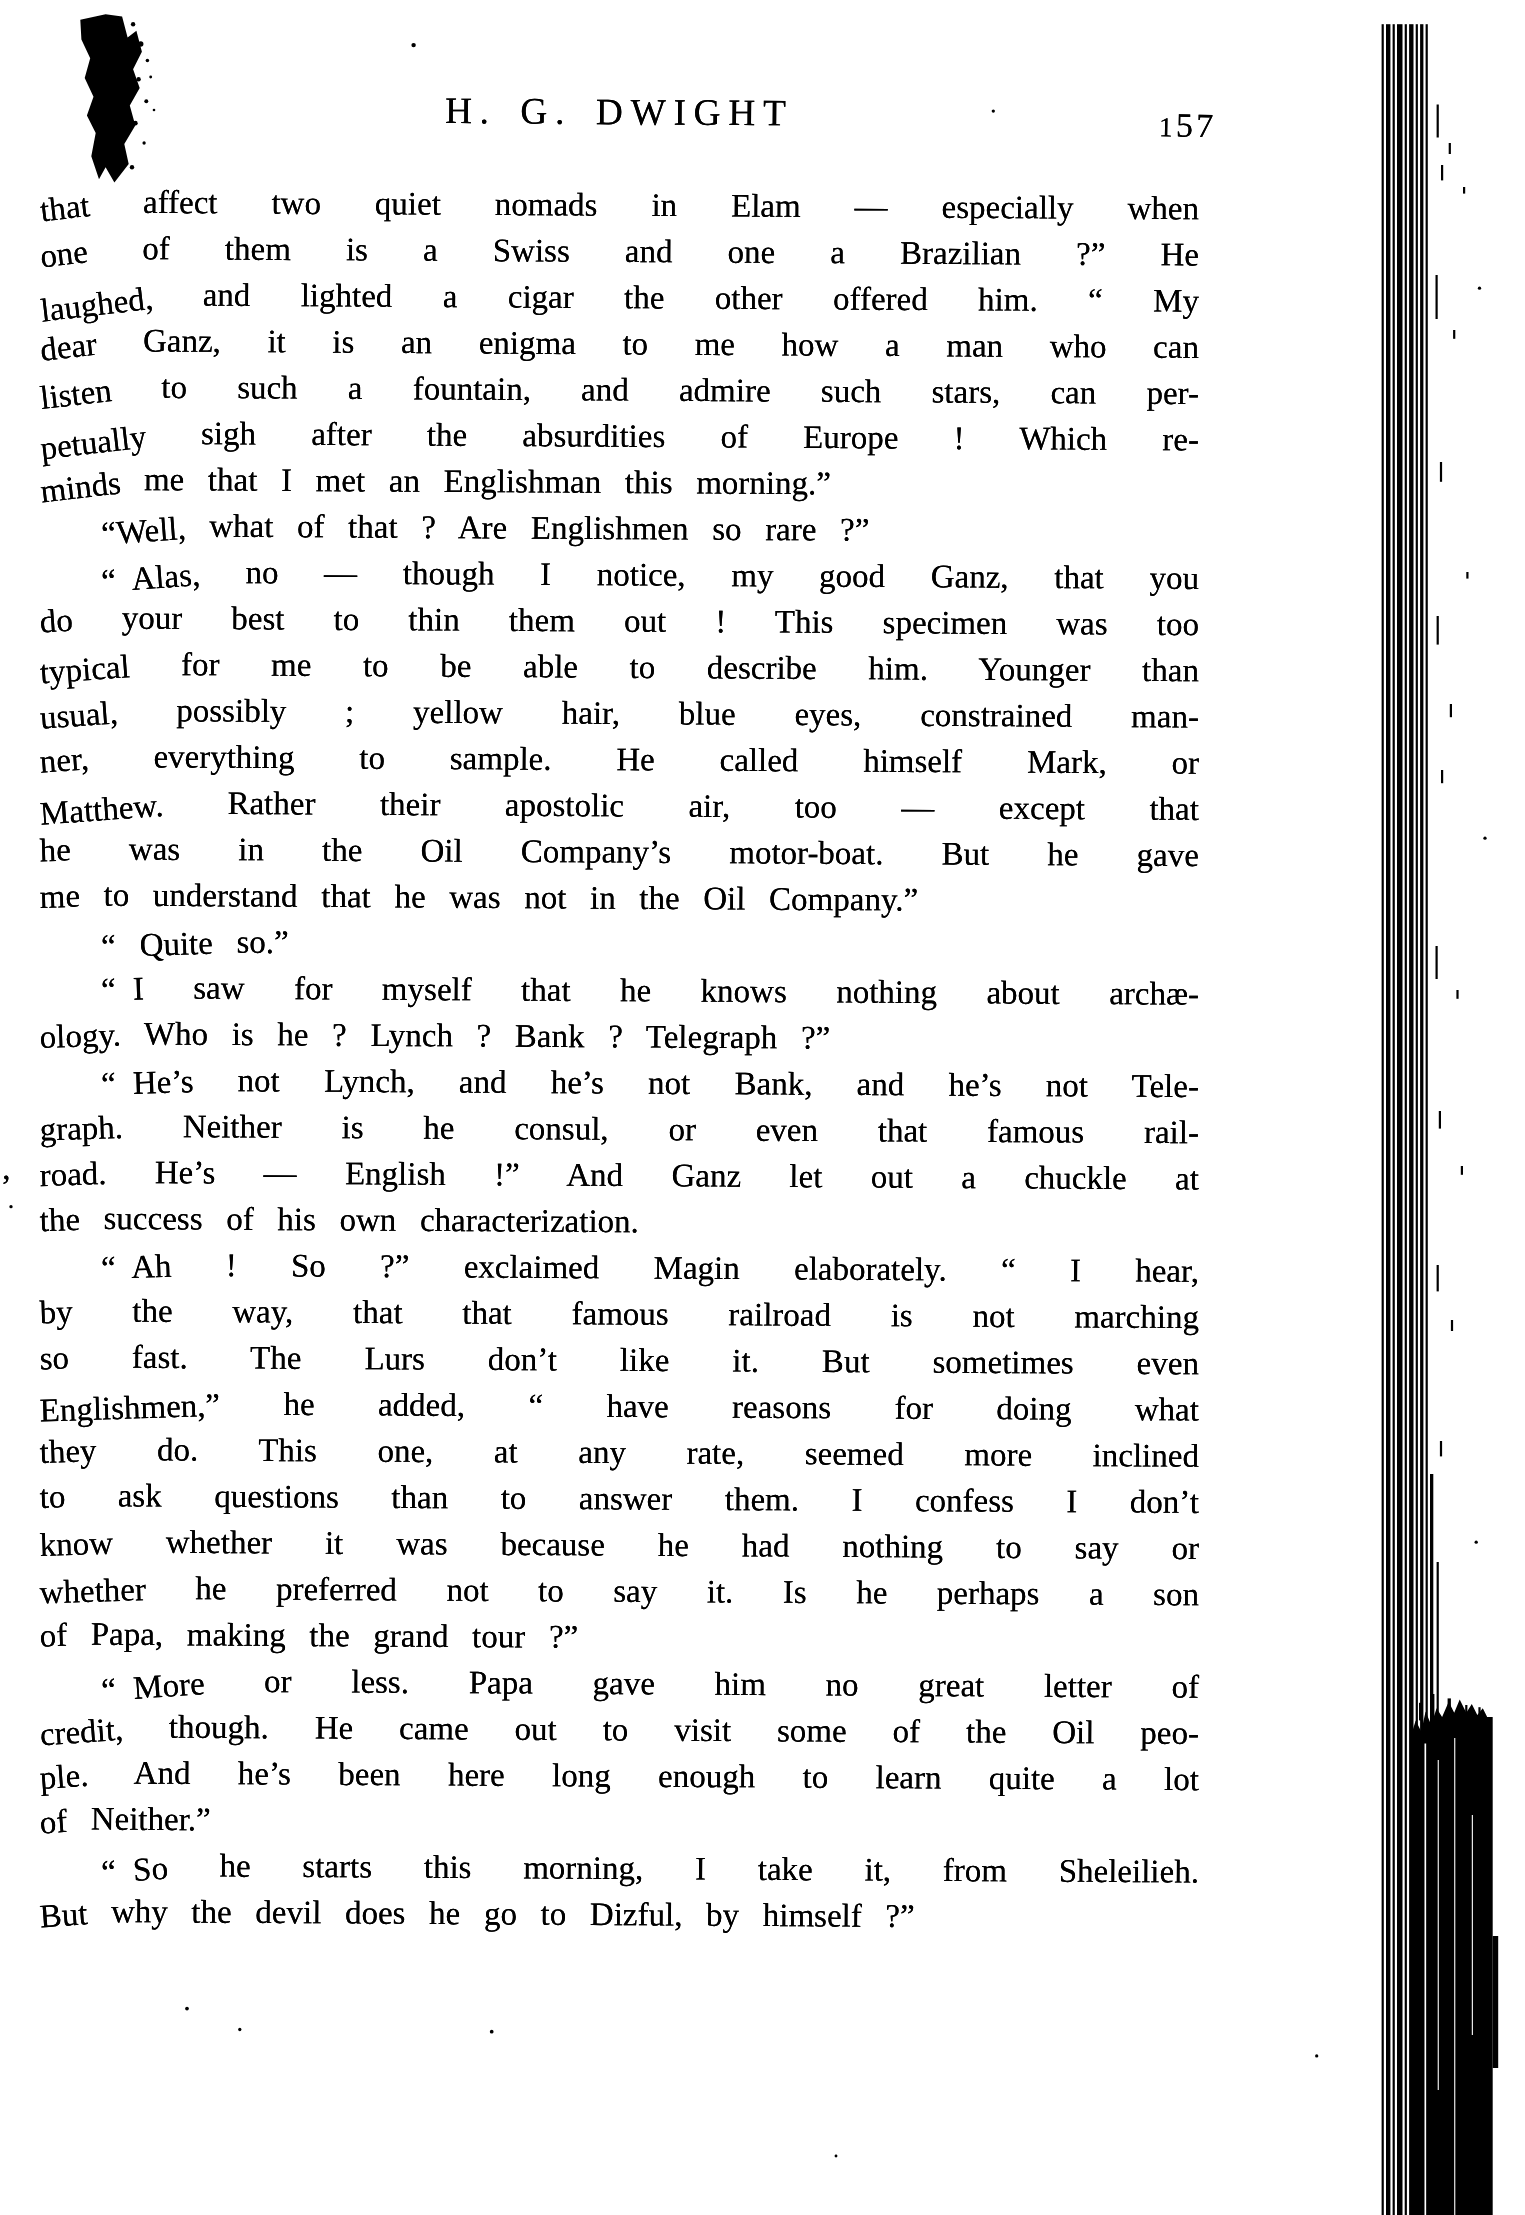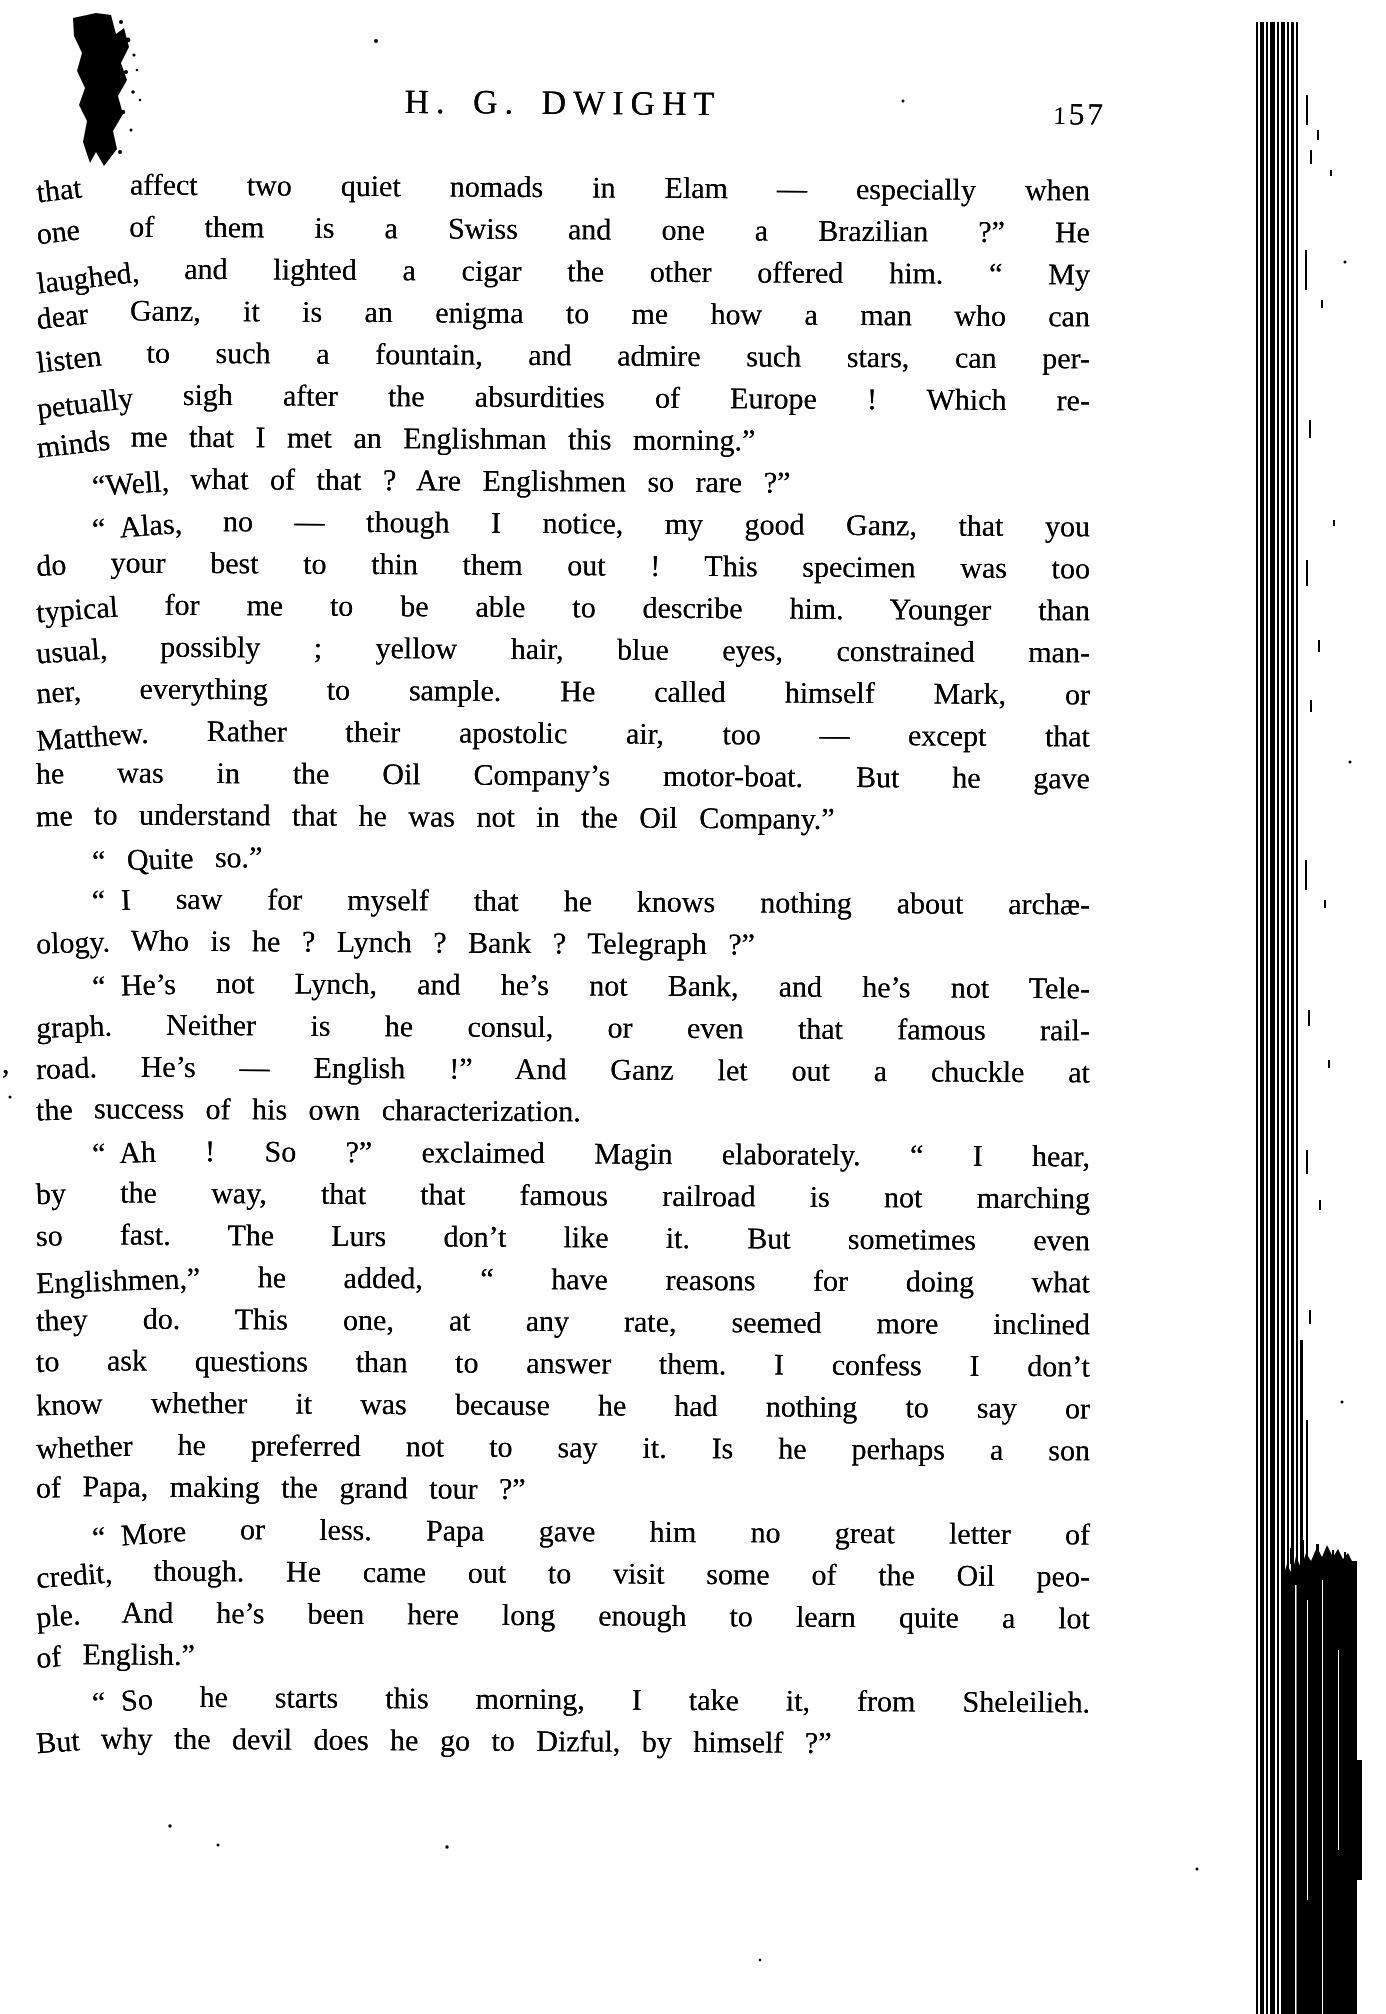--- a/index.html
+++ b/index.html
@@ -169,18 +169,18 @@
       <div class="line s1"><span class="w1">so</span><span> fast.  The Lurs don’t like it.  But sometimes even</span></div>
       <div class="line s1"><span class="w1">Englishmen,”</span><span> he added, “ have reasons for doing what</span></div>
       <div class="line s1"><span class="w1">they</span><span> do.  This one, at any rate, seemed more inclined</span></div>
       <div class="line s1"><span class="w1">to</span><span> ask questions than to answer them.  I confess I don’t</span></div>
       <div class="line s1"><span class="w1">know</span><span> whether it was because he had nothing to say or</span></div>
       <div class="line s1"><span class="w1">whether</span><span> he preferred not to say it.  Is he perhaps a son</span></div>
       <div class="line s1 pend"><span class="w1">of</span><span> Papa, making the grand tour ?”</span></div>
       <div class="line s2 indent"><span class="w1">“ More</span><span> or less.  Papa gave him no great letter of</span></div>
       <div class="line s2"><span class="w1">credit,</span><span> though.  He came out to visit some of the Oil peo-</span></div>
       <div class="line s2"><span class="w1">ple.</span><span>  And he’s been here long enough to learn quite a lot</span></div>
-      <div class="line s2 pend"><span class="w1">of</span><span> English.”</span></div>
+      <div class="line s2 pend"><span class="w1">of</span><span> Neither.”</span></div>
       <div class="line s2 indent"><span class="w1">“ So</span><span> he starts this morning, I take it, from Sheleilieh.</span></div>
       <div class="line s2 pend"><span class="w1">But</span><span> why the devil does he go to Dizful, by himself ?”</span></div>
     </div>
 
 </div>
 
 </body></html>

